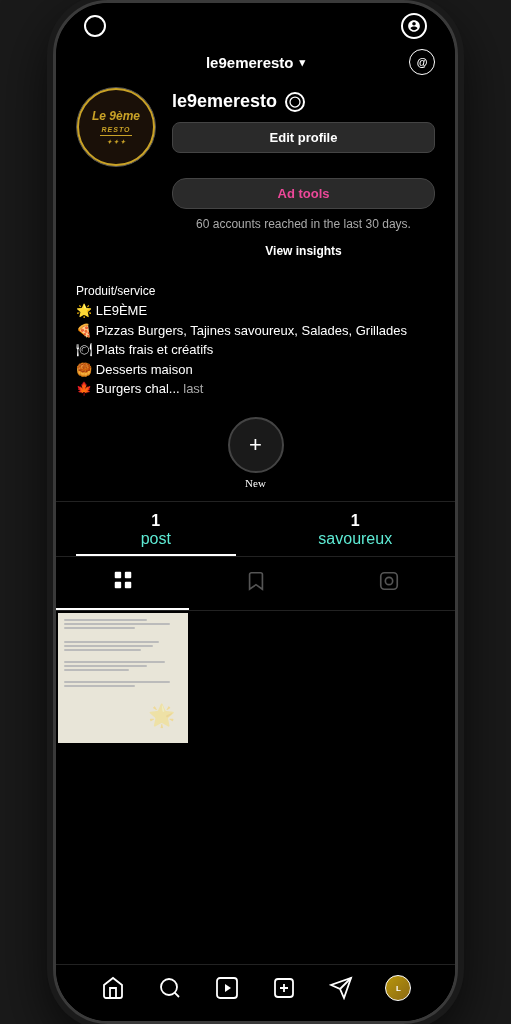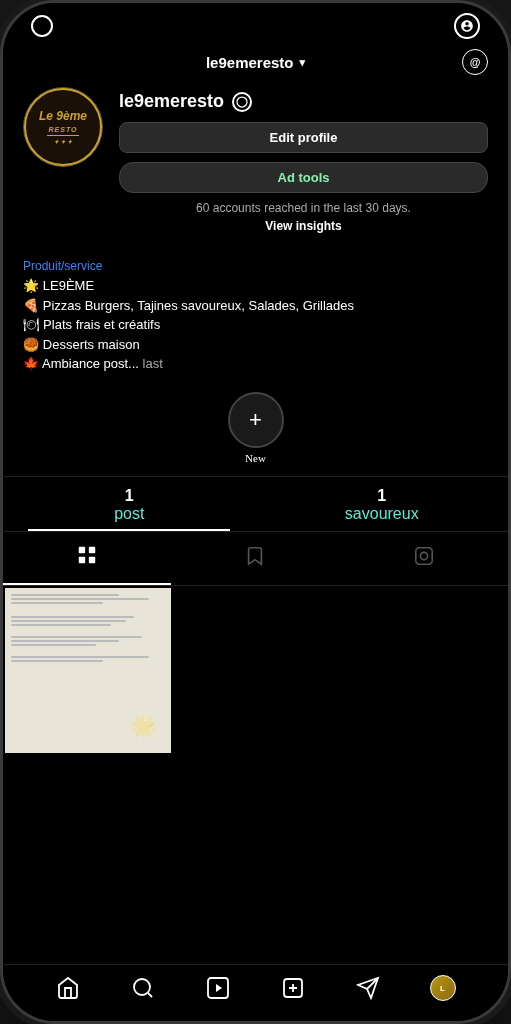--- a/index.html
+++ b/index.html
@@ -5,21 +5,21 @@
     * { margin: 0; padding: 0; box-sizing: border-box; }
     body {
       background: #1a1a1a;
       display: flex;
       justify-content: center;
       align-items: center;
       min-height: 100vh;
       font-family: -apple-system, BlinkMacSystemFont, 'Segoe UI', sans-serif;
     }
     .phone-shell {
-      width: 511px;
+      width: 405px;
       height: 1024px;
       background: #000;
       border-radius: 55px;
       border: 3px solid #3a3a3a;
       position: relative;
       overflow: hidden;
       box-shadow: 0 0 0 6px #1a1a1a, 0 20px 60px rgba(0,0,0,0.8);
     }
     .phone-shell::before {
       content: '';
@@ -108,66 +108,66 @@
       color: #fff; font-size: 18px; font-weight: 600;
     }
     .verified-icon {
       width: 20px; height: 20px;
       border: 2px solid #fff;
       border-radius: 50%;
       display: flex; align-items: center; justify-content: center;
       font-size: 10px; color: #fff;
     }
     .action-buttons {
-      display: flex; gap: 0; margin-bottom: 9px;
+      display: flex; gap: 0; margin-bottom: 25px;
     }
     .btn-small {
       flex: 1;
       padding: 7px 10px;
       background: #2a2a2a;
       border: 1px solid #444;
       border-radius: 8px;
       color: #fff;
       font-size: 13px;
       font-weight: 600;
       text-align: center;
       cursor: pointer;
     }
     .btn-full {
       width: 100%;
       padding: 7px 10px;
       background: #2a2a2a;
       border: 1px solid #444;
       border-radius: 14px;
-      color: #86efac;
+      color: #ec4899;
       font-size: 13px;
       font-weight: 600;
       text-align: center;
       cursor: pointer;
       margin-bottom: 8px;
     }
     .reach-text {
       color: #aaa;
       font-size: 12px;
       text-align: center;
-      margin-bottom: 4px;
+      margin-bottom: 13px;
     }
     .view-insights {
       color: #fff;
       font-size: 12px;
       text-align: center;
       font-weight: 600;
     }
     
     .bio-section {
       padding: 4px 20px 10px;
       flex-shrink: 0;
     }
     .bio-category {
-      color: #3b82f6; font-size: 12px; margin-bottom: 3px;
+      color: #ffffff; font-size: 12px; margin-bottom: 3px;
     }
     .bio-line {
       color: #fff; font-size: 13px; line-height: 1.5;
     }
     .more-text { color: #aaa; font-size: 13px; }
     
     .highlights-section {
       padding: 8px 20px 12px;
       flex-shrink: 0;
     }
@@ -334,21 +334,21 @@
       </div>
     </div>
 
     <div class="bio-section">
       <div class="bio-category">Produit/service</div>
       <div class="bio-line">🌟 LE9ÈME</div>
       <div class="bio-line">🍕 Pizzas Burgers, Tajines savoureux, Salades, Grillades</div>
       <div class="bio-line">🍽 Plats frais et créatifs</div>
       <div class="bio-line">🥮 Desserts maison</div>
       <div class="bio-line">
-        <span>🍁 Ambiance post...</span>
+        <span>🍁 Burgers chal...</span>
         <span class="more-text">last</span>
       </div>
     </div>
 
     <div class="highlights-section">
       <div class="new-highlight">
         <div class="highlight-circle">
           <span class="plus-icon">+</span>
         </div>
         <span class="highlight-label">New</span>

